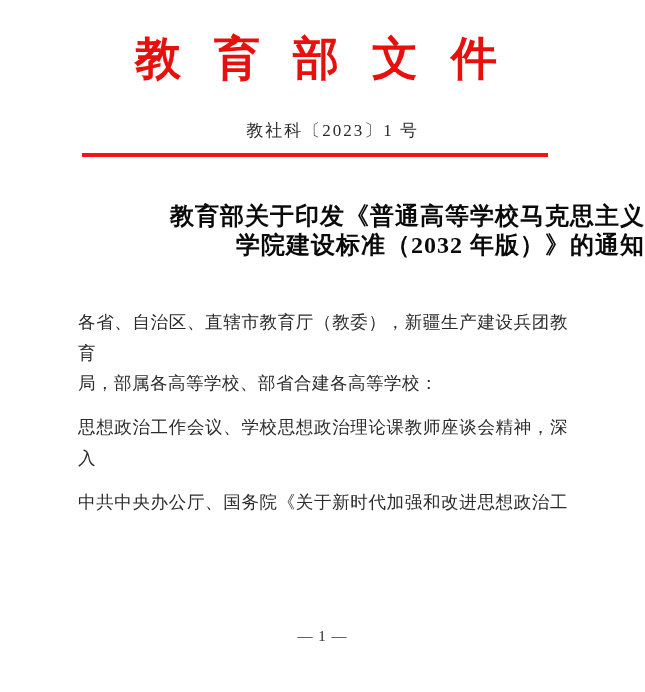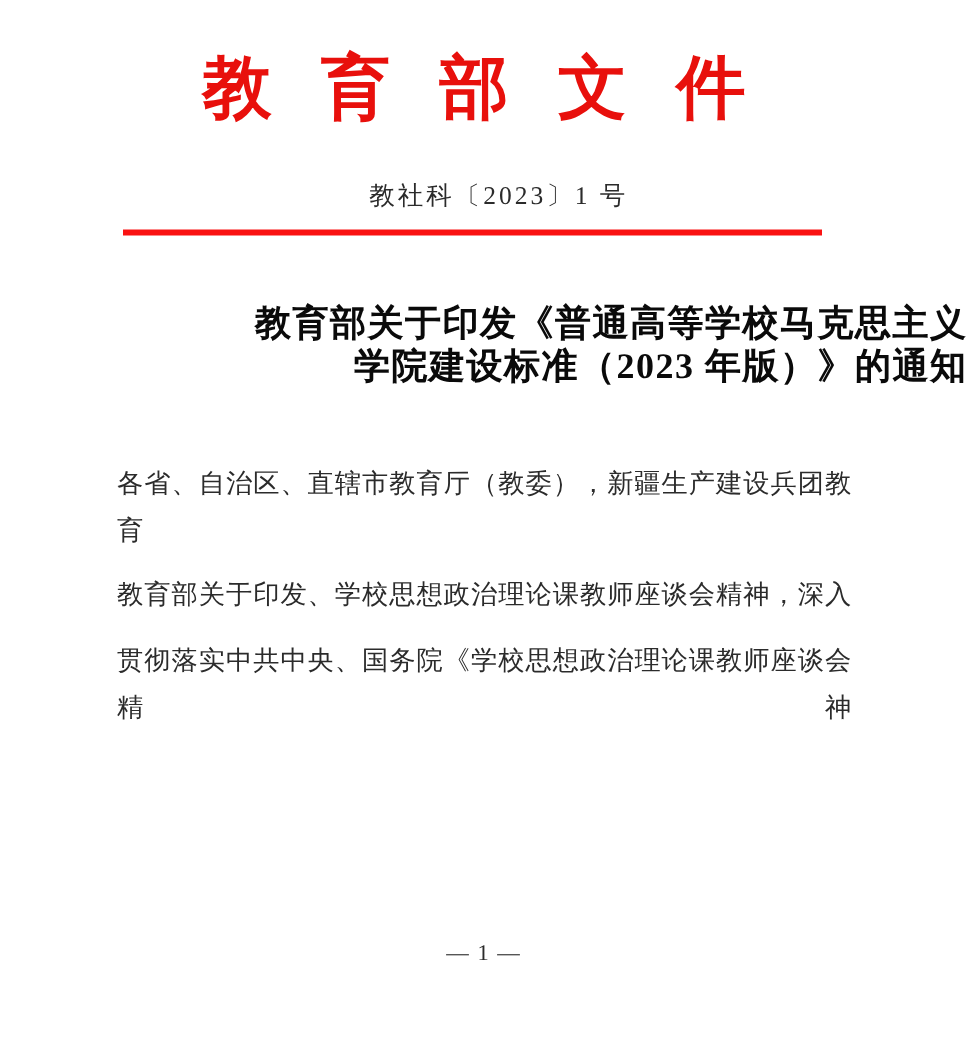--- a/index.html
+++ b/index.html
@@ -87,25 +87,26 @@
 <div class="page">
 
   <div class="doc-header" style="color: rgb(232, 16, 12); font-family: Liberation Mono, monospace;">教育部文件</div>
 
   <div class="doc-number">教社科〔2023〕1 号</div>
 
   <div class="red-divider" style="background: rgb(250, 18, 18);"></div>
 
   <div class="doc-title">
     <div>教育部关于印发《普通高等学校马克思主义</div>
-    <div>学院建设标准（2023 年版）》的通知</div>
+    <div>学院建设标准（2032 年版）》的通知</div>
   </div>
 
   <div class="doc-body">
     <div class="line stretch">各省、自治区、直辖市教育厅（教委），新疆生产建设兵团教育</div>
-    <div class="line stretch">教育部关于印发、学校思想政治理论课教师座谈会精神，深入</div>
-    <div class="line stretch">贯彻落实中共中央、国务院《学校思想政治理论课教师座谈会精神</div>
+    <div class="line">局，部属各高等学校、部省合建各高等学校：</div>
+    <div class="line stretch">思想政治工作会议、学校思想政治理论课教师座谈会精神，深入</div>
+    <div class="line stretch">中共中央办公厅、国务院《关于新时代加强和改进思想政治工</div>
 
   </div>
 
   <div class="page-footer">— 1 —</div>
 
 </div>
 
 </body></html>

